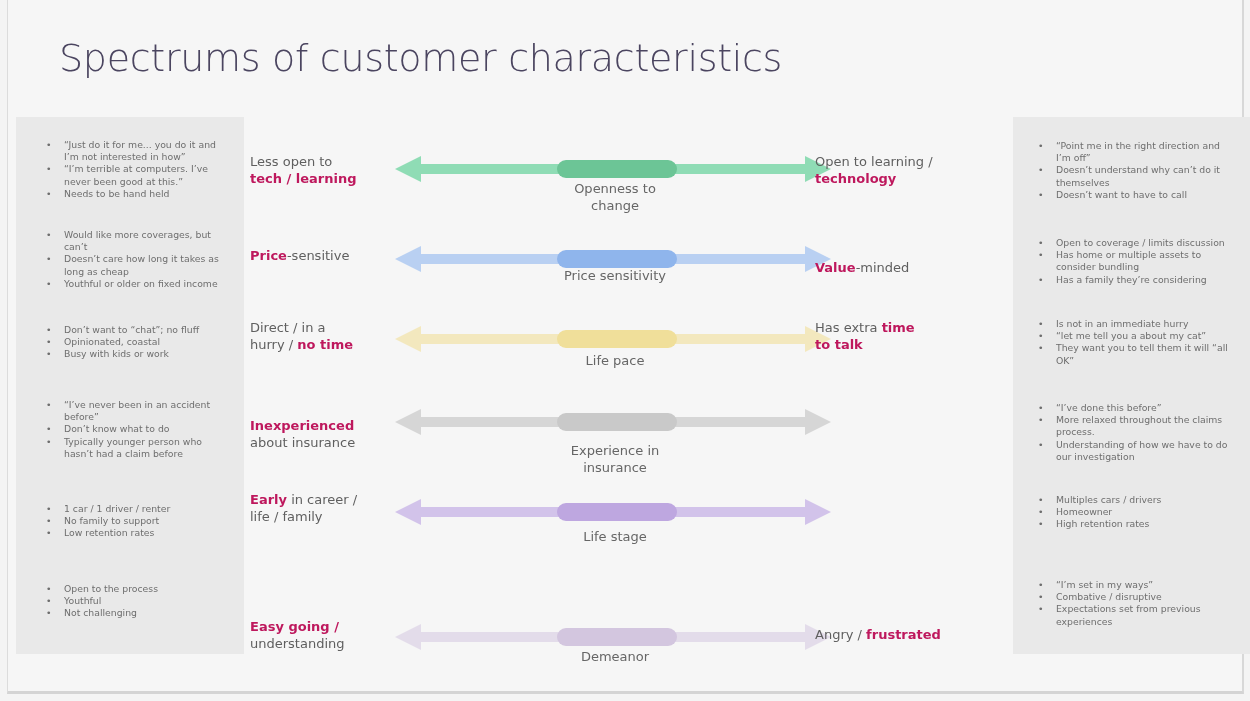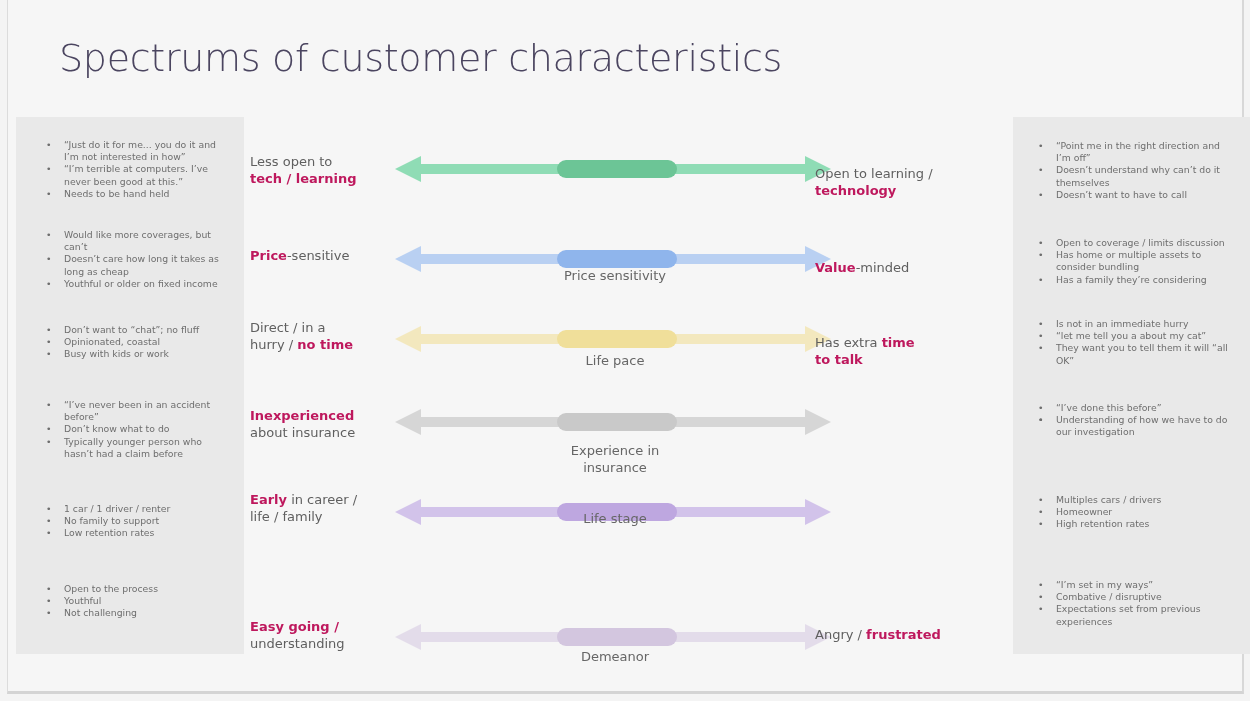--- a/index.html
+++ b/index.html
@@ -111,21 +111,21 @@
         <li><span class="dot">•</span><span>Has home or multiple assets to consider bundling</span></li>
         <li><span class="dot">•</span><span>Has a family they’re considering</span></li>
       </ul>
       <ul class="bullet-group" style="top: 201px;">
         <li><span class="dot">•</span><span>Is not in an immediate hurry</span></li>
         <li><span class="dot">•</span><span>“let me tell you a about my cat”</span></li>
         <li><span class="dot">•</span><span>They want you to tell them it will “all OK”</span></li>
       </ul>
       <ul class="bullet-group" style="top: 285px;">
         <li><span class="dot">•</span><span>“I’ve done this before”</span></li>
-        <li><span class="dot">•</span></li>
+        <li><span class="dot">•</span><span>More relaxed throughout the claims process.</span></li>
         <li><span class="dot">•</span><span>Understanding of how we have to do our investigation</span></li>
       </ul>
       <ul class="bullet-group" style="top: 377px;">
         <li><span class="dot">•</span><span>Multiples cars / drivers</span></li>
         <li><span class="dot">•</span><span>Homeowner</span></li>
         <li><span class="dot">•</span><span>High retention rates</span></li>
       </ul>
       <ul class="bullet-group" style="top: 462px;">
         <li><span class="dot">•</span><span>“I’m set in my ways”</span></li>
         <li><span class="dot">•</span><span>Combative / disruptive</span></li>
@@ -136,63 +136,64 @@
 
 <div id="spectra">
     <div class="spectrum" style="top: 150px;">
       <svg class="arrow-svg" viewBox="0 0 440 30">
         <rect x="20" y="9" width="400" height="10" fill="#8fdcb5"></rect>
         <polygon points="0,14 26,1 26,27" fill="#8fdcb5"></polygon>
         <polygon points="436,14 410,1 410,27" fill="#8fdcb5"></polygon>
         <rect x="162" y="5" width="120" height="18" rx="9" ry="9" fill="#6cc596"></rect>
       </svg>
       <div class="end-label left-end" style="top: 3px;"><span>Less open to</span><br><b>tech / learning</b></div>
-      <div class="end-label right-end" style="top: 3px; margin-top: 12px;"><span>Open to learning /</span><br><b>technology</b></div>
+      <div class="end-label right-end" style="top: 3px;"><span>Open to learning /</span><br><b>technology</b></div>
+      <div class="center-label" style="top: 30px;"><span>Openness to</span><br><span>change</span></div>
     </div>
     <div class="spectrum" style="top: 240px;">
       <svg class="arrow-svg" viewBox="0 0 440 30">
         <rect x="20" y="9" width="400" height="10" fill="#b9d0f2"></rect>
         <polygon points="0,14 26,1 26,27" fill="#b9d0f2"></polygon>
         <polygon points="436,14 410,1 410,27" fill="#b9d0f2"></polygon>
         <rect x="162" y="5" width="120" height="18" rx="9" ry="9" fill="#8fb5ec"></rect>
       </svg>
       <div class="end-label left-end" style="top: 7px;"><b>Price</b><span>-sensitive</span></div>
       <div class="end-label right-end" style="top: 7px; margin-top: 12px;"><b>Value</b><span>-minded</span></div>
       <div class="center-label" style="top: 27px;"><span>Price sensitivity</span></div>
     </div>
     <div class="spectrum" style="top: 320px;">
       <svg class="arrow-svg" viewBox="0 0 440 30">
         <rect x="20" y="9" width="400" height="10" fill="#f3e8be"></rect>
         <polygon points="0,14 26,1 26,27" fill="#f3e8be"></polygon>
         <polygon points="436,14 410,1 410,27" fill="#f3e8be"></polygon>
         <rect x="162" y="5" width="120" height="18" rx="9" ry="9" fill="#f0df9a"></rect>
       </svg>
       <div class="end-label left-end" style="top: -1px;"><span>Direct / in a</span><br><span>hurry / </span><b>no time</b></div>
-      <div class="end-label right-end" style="top: -1px; margin-top: 15px;"><span>Has extra </span><b>time</b><br><b>to talk</b></div>
+      <div class="end-label right-end" style="top: -1px;"><span>Has extra </span><b>time</b><br><b>to talk</b></div>
       <div class="center-label" style="top: 32px;"><span>Life pace</span></div>
     </div>
     <div class="spectrum" style="top: 403px;">
       <svg class="arrow-svg" viewBox="0 0 440 30">
         <rect x="20" y="9" width="400" height="10" fill="#d6d6d6"></rect>
         <polygon points="0,14 26,1 26,27" fill="#d6d6d6"></polygon>
         <polygon points="436,14 410,1 410,27" fill="#d6d6d6"></polygon>
         <rect x="162" y="5" width="120" height="18" rx="9" ry="9" fill="#c9c9c9"></rect>
       </svg>
-      <div class="end-label left-end" style="top: 4px;"><b>Inexperienced</b><br><span>about insurance</span></div>
+      <div class="end-label left-end" style="top: 14px;"><b>Inexperienced</b><br><span>about insurance</span></div>
       <div class="center-label" style="top: 39px;"><span>Experience in</span><br><span>insurance</span></div>
     </div>
     <div class="spectrum" style="top: 493px;">
       <svg class="arrow-svg" viewBox="0 0 440 30">
         <rect x="20" y="9" width="400" height="10" fill="#d2c3ea"></rect>
         <polygon points="0,14 26,1 26,27" fill="#d2c3ea"></polygon>
         <polygon points="436,14 410,1 410,27" fill="#d2c3ea"></polygon>
         <rect x="162" y="5" width="120" height="18" rx="9" ry="9" fill="#bea7e0"></rect>
       </svg>
       <div class="end-label left-end" style="top: -2px;"><b>Early</b><span> in career /</span><br><span>life / family</span></div>
-      <div class="center-label" style="top: 17px;"><span>Life stage</span></div>
+      <div class="center-label" style="top: 35px;"><span>Life stage</span></div>
     </div>
     <div class="spectrum" style="top: 585px; margin-top: 33px;">
       <svg class="arrow-svg" viewBox="0 0 440 30">
         <rect x="20" y="9" width="400" height="10" fill="#e3dcea"></rect>
         <polygon points="0,14 26,1 26,27" fill="#e3dcea"></polygon>
         <polygon points="436,14 410,1 410,27" fill="#e3dcea"></polygon>
         <rect x="162" y="5" width="120" height="18" rx="9" ry="9" fill="#d3c6df"></rect>
       </svg>
       <div class="end-label left-end" style="top: 0px;"><b>Easy going /</b><br><span>understanding</span></div>
       <div class="end-label right-end" style="top: 8px;"><span>Angry / </span><b>frustrated</b></div>

